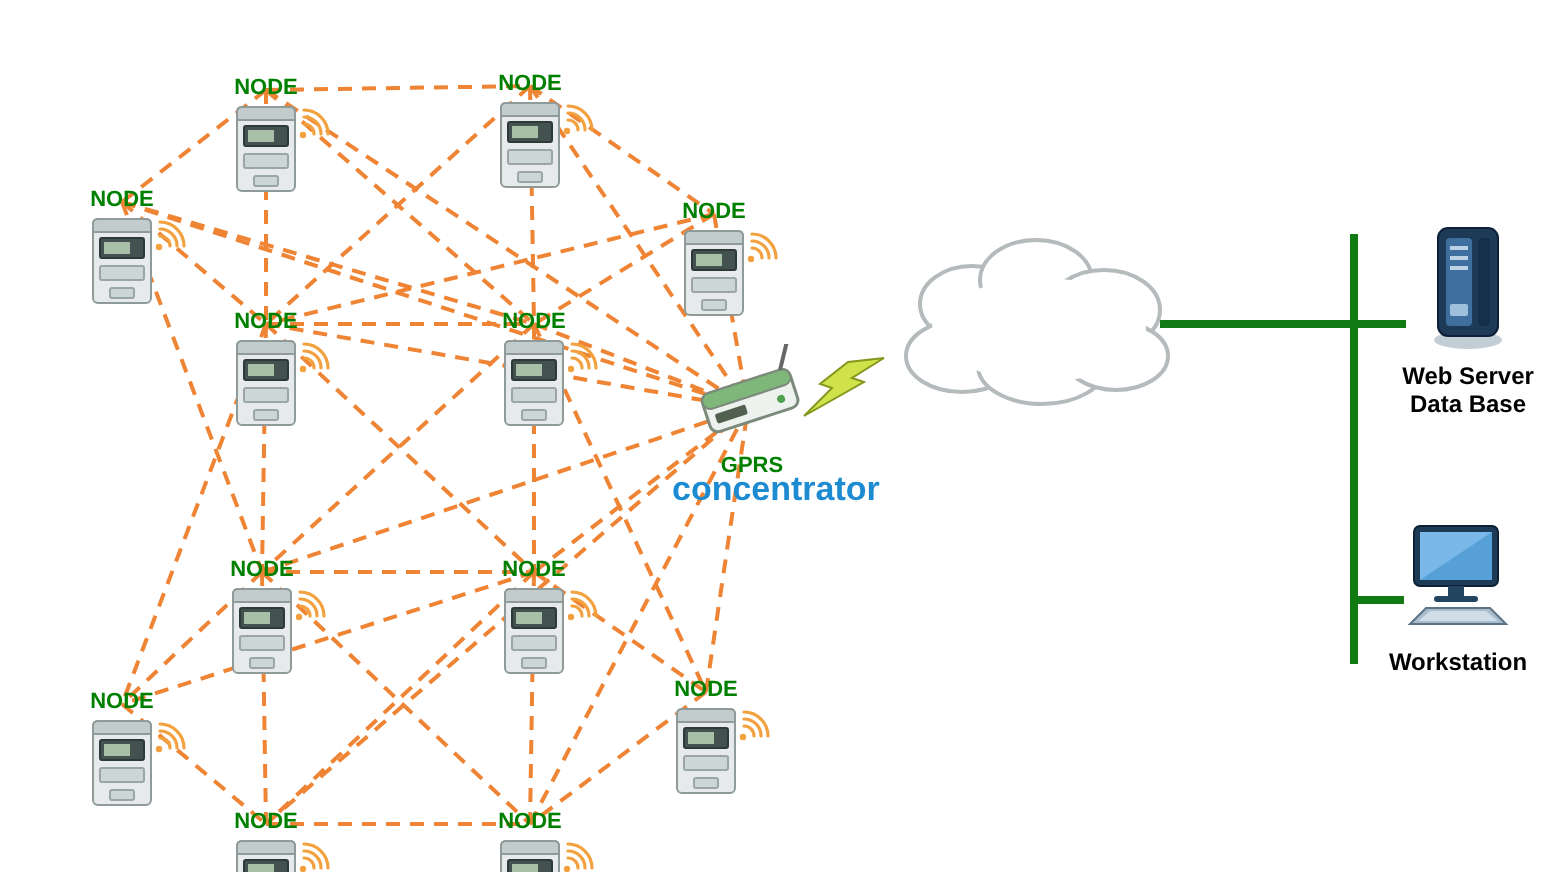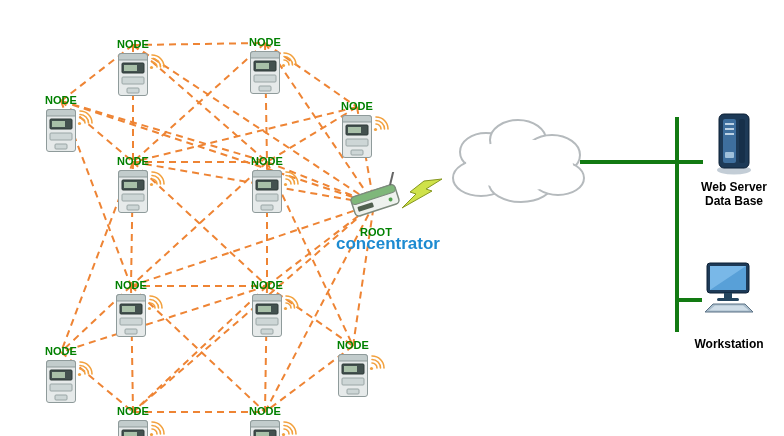--- a/index.html
+++ b/index.html
@@ -30,21 +30,21 @@
   .cloud { position:absolute; left:436px; top:110px; width:160px; height:104px; z-index:1; }
   .cloud-text {
     position:absolute; left:52px; top:32px; font-weight:bold; font-size:15px;
     line-height:18px; color:#000; z-index:2;
   }
 
   
   .server { position:absolute; left:700px; top:112px; width:68px; text-align:center; z-index:2; }
   .server-label { font-weight:bold; font-size:12px; line-height:13px; color:#000; margin-top:1px; }
   .workstation { position:absolute; left:692px; top:262px; width:74px; text-align:center; z-index:2; }
-  .ws-label { font-weight:bold; font-size:12px; line-height:13px; color:#000; margin-top:20px; }
+  .ws-label { font-weight:bold; font-size:12px; line-height:13px; color:#000; margin-top:6px; }
 </style>
 </head>
 <body>
 
 <div class="stage">
 
   <svg class="wires" width="784" height="436">
     <g id="backbone-group">
         <line x1="580" y1="162" x2="703" y2="162" stroke="#127A12" stroke-width="4"></line>
         <line x1="677" y1="117" x2="677" y2="332" stroke="#127A12" stroke-width="4"></line>
@@ -330,21 +330,21 @@
     <svg width="68" height="50" viewBox="0 0 68 50">
       <g transform="rotate(-18 34 28)">
         <rect x="10" y="18" width="46" height="20" rx="4" fill="#eef2ee" stroke="#7c8a7c" stroke-width="1.5"></rect>
         <rect x="10" y="18" width="46" height="8" rx="4" fill="#7fb77a" stroke="#7c8a7c"></rect>
         <rect x="14" y="29" width="16" height="5" rx="1" fill="#51604f"></rect>
         <circle cx="48" cy="32" r="2" fill="#51a04f"></circle>
         <line x1="52" y1="18" x2="60" y2="5" stroke="#666" stroke-width="2"></line>
         <circle cx="60" cy="4" r="2.2" fill="#777"></circle>
       </g>
     </svg>
-    <div class="root-label">ROOT</div>
+    <div class="root-label">GPRS</div>
     <div class="conc-label">concentrator</div>
   </div>
 
   <svg class="lightning" width="44" height="32" viewBox="0 0 44 32">
     <path d="M2 30 L16 16 L10 14 L24 3 L42 1 L26 11 L32 13 Z" fill="#cfe24a" stroke="#86971f" stroke-width="1"></path>
   </svg>
 
   <div class="cloud">
     <svg width="160" height="104" viewBox="0 0 160 104">
       <g stroke="#b5babd" stroke-width="2" fill="#ffffff">

